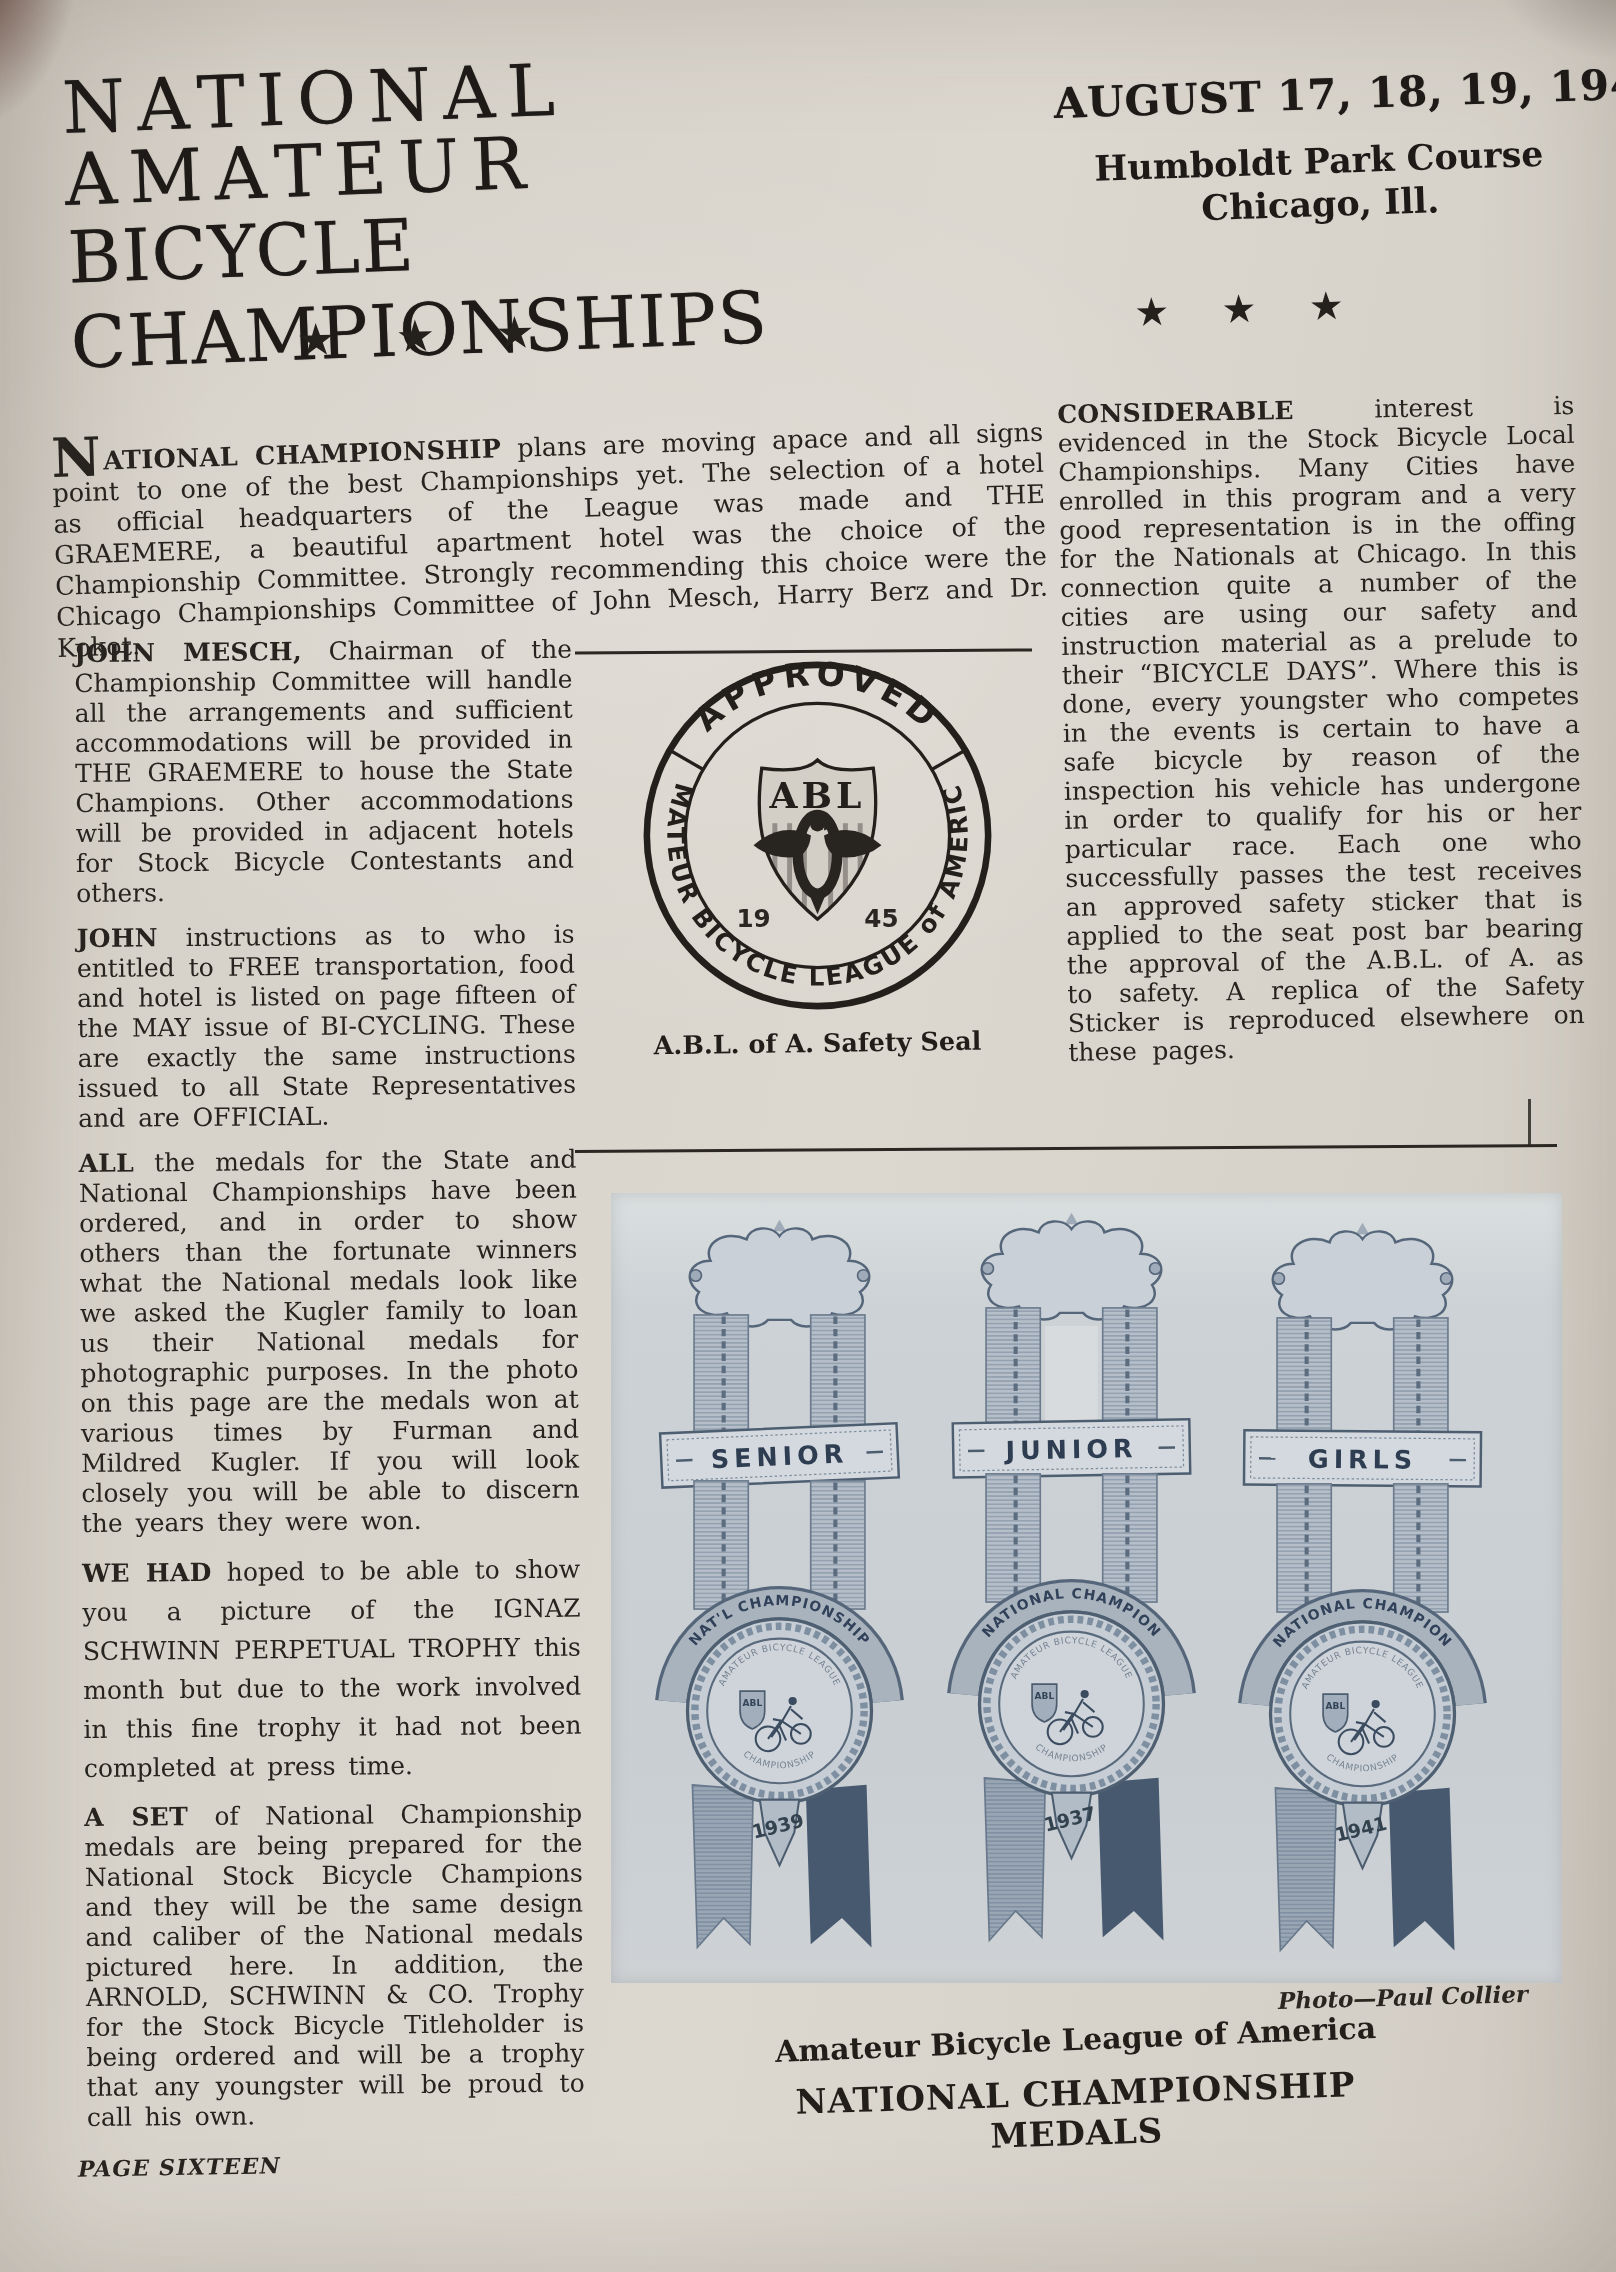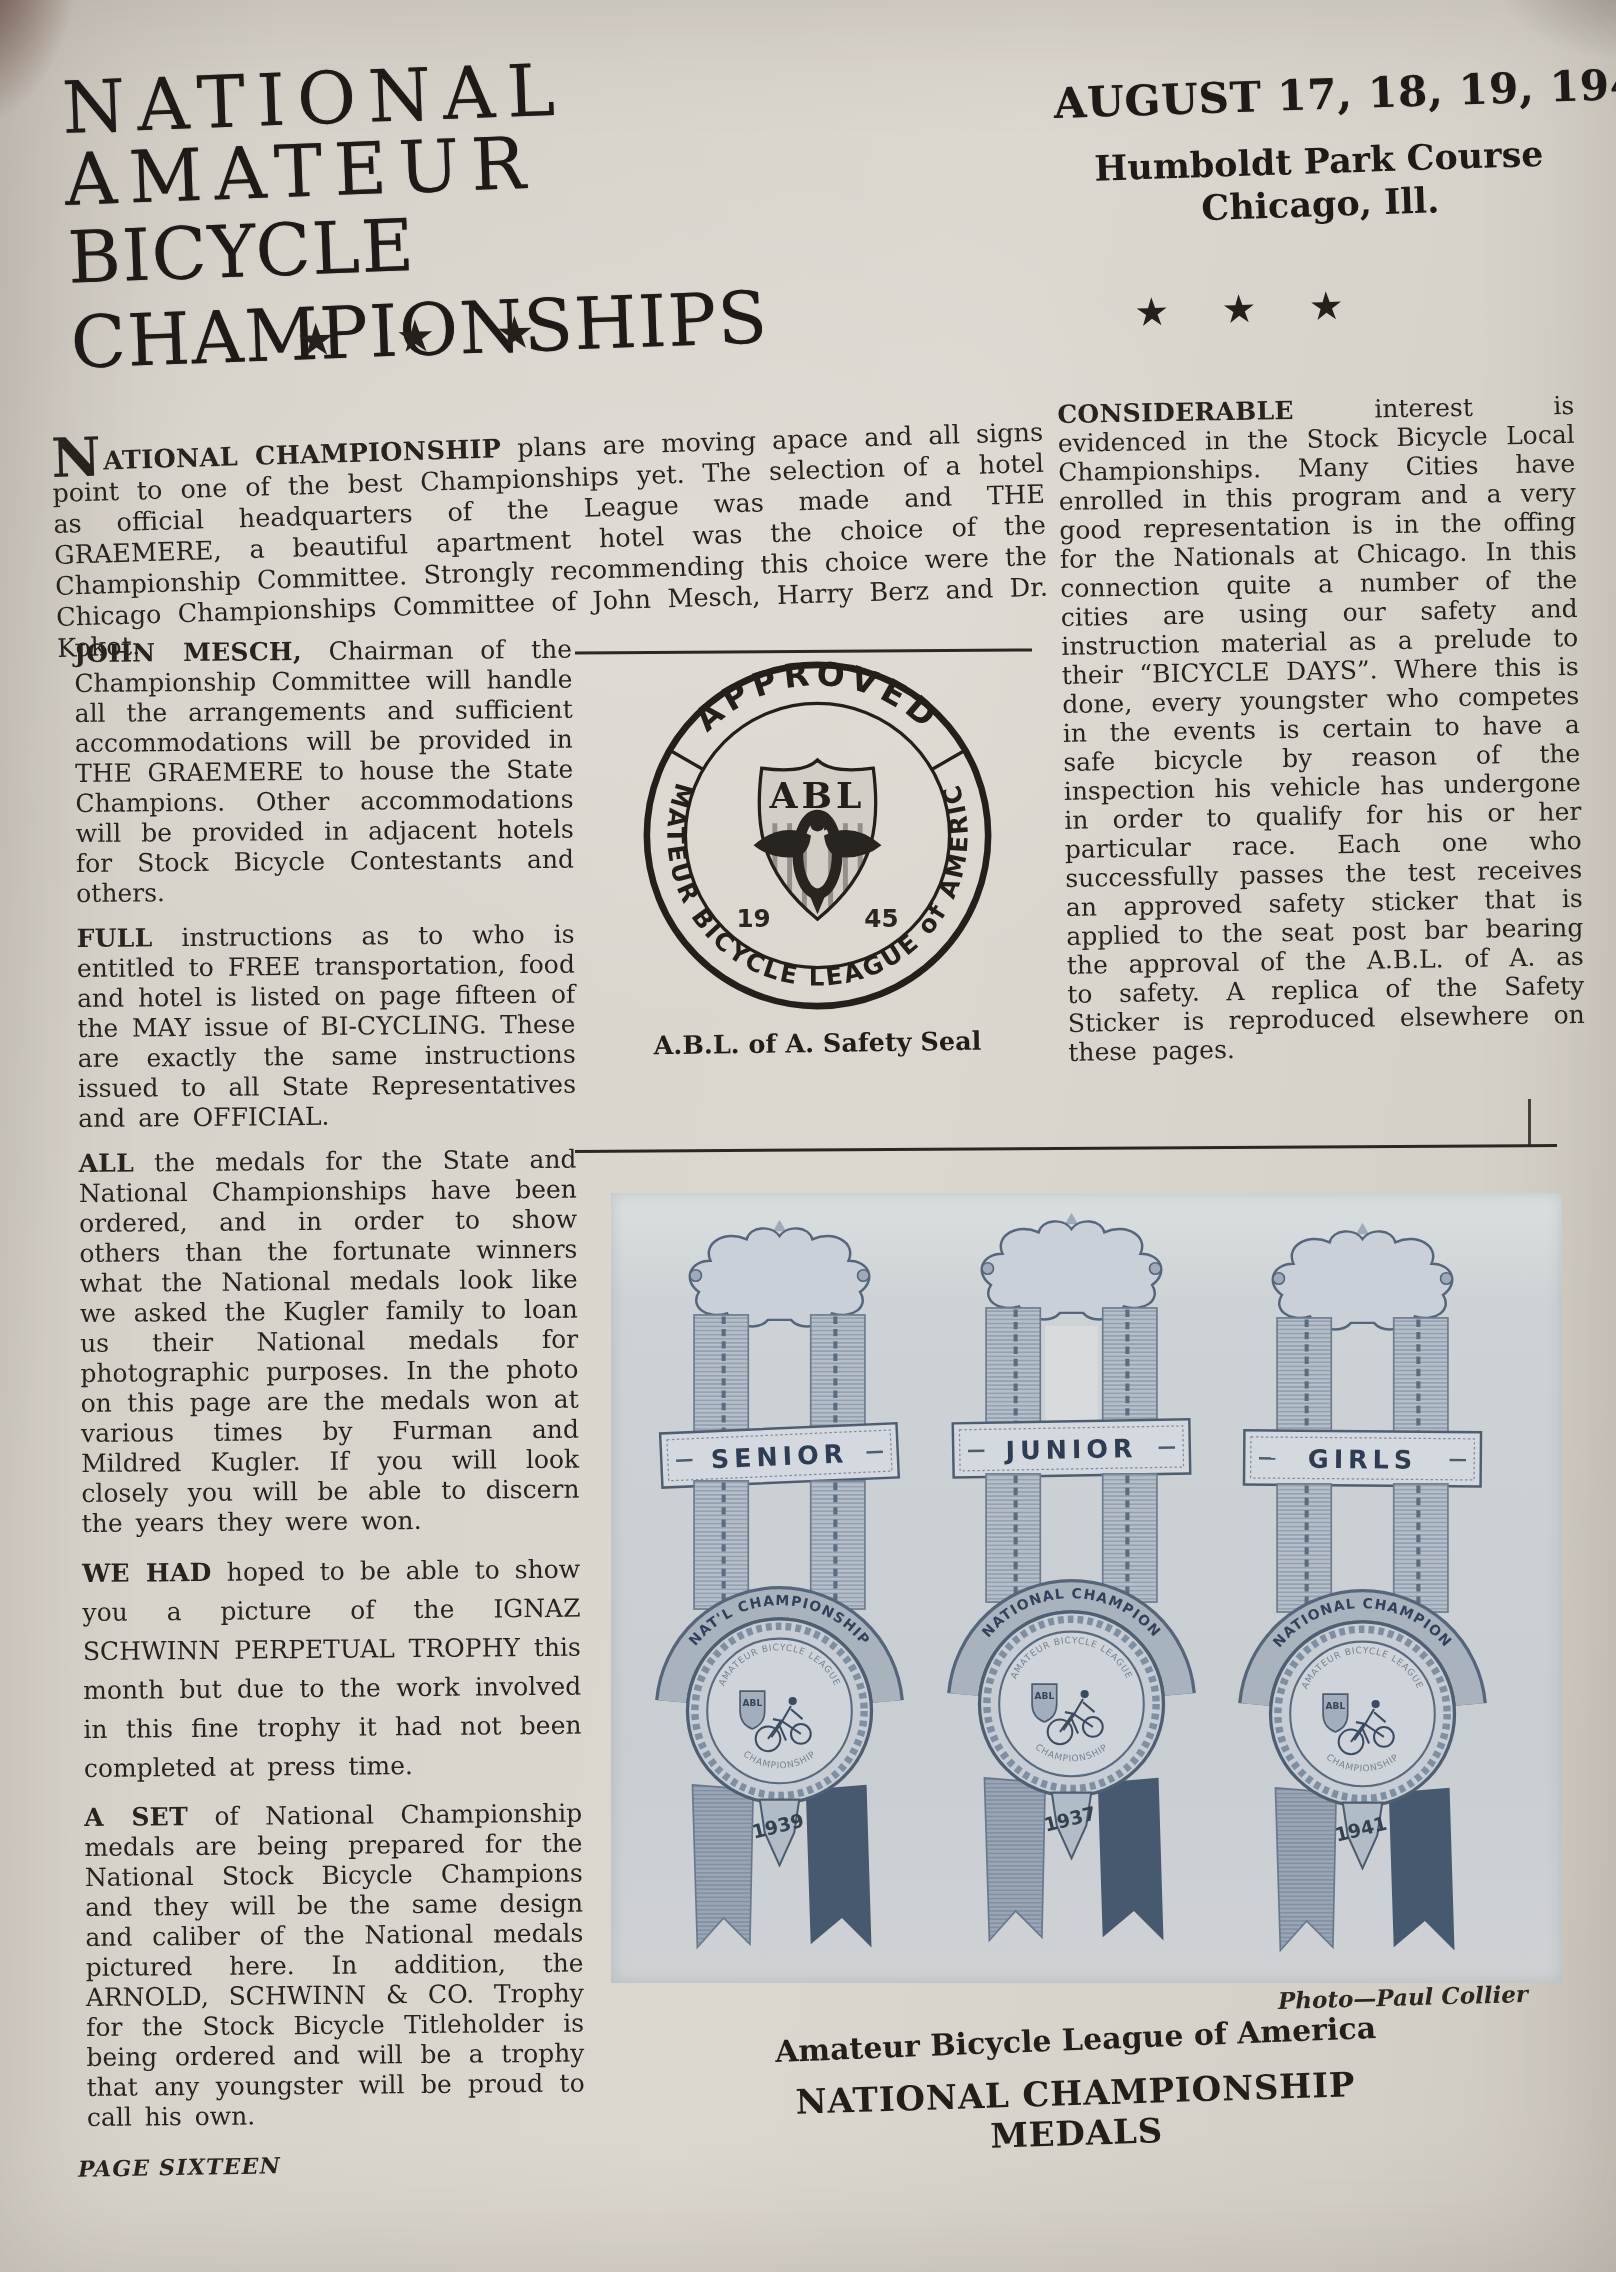--- a/index.html
+++ b/index.html
@@ -89,21 +89,21 @@
     <div class="event-venue2">Chicago, Ill.</div>
   </div>
 
   <div class="abs stars stars-left">★ ★ ★</div>
   <div class="abs stars stars-right">★ ★ ★</div>
 
   <p class="abs para intro"><span class="dropcap">N</span><span class="lead">ATIONAL CHAMPIONSHIP</span> <span>plans are moving apace and all signs point to one of the best Championships yet. The selection of a hotel as official headquarters of the League was made and THE GRAEMERE, a beautiful apartment hotel was the choice of the Championship Committee. Strongly recommending this choice were the Chicago Championships Committee of John Mesch, Harry Berz and Dr. Kokot.</span></p>
 
   <div class="abs leftcol">
     <p class="para"><span class="lead">JOHN MESCH,</span> <span>Chairman of the Championship Committee will handle all the arrangements and sufficient accommodations will be provided in THE GRAEMERE to house the State Champions. Other accommodations will be provided in adjacent hotels for Stock Bicycle Contestants and others.</span></p>
-    <p class="para"><span class="lead">FULL</span> <span>instructions as to who is entitled to FREE transportation, food and hotel is listed on page fifteen of the MAY issue of BI-CYCLING. These are exactly the same instructions issued to all State Representatives and are OFFICIAL.</span></p>
+    <p class="para"><span class="lead">JOHN</span> <span>instructions as to who is entitled to FREE transportation, food and hotel is listed on page fifteen of the MAY issue of BI-CYCLING. These are exactly the same instructions issued to all State Representatives and are OFFICIAL.</span></p>
     <p class="para"><span class="lead">ALL</span> <span>the medals for the State and National Championships have been ordered, and in order to show others than the fortunate winners what the National medals look like we asked the Kugler family to loan us their National medals for photographic purposes. In the photo on this page are the medals won at various times by Furman and Mildred Kugler. If you will look closely you will be able to discern the years they were won.</span></p>
     <p class="para loose"><span class="lead">WE HAD</span> <span>hoped to be able to show you a picture of the IGNAZ SCHWINN PERPETUAL TROPHY this month but due to the work involved in this fine trophy it had not been completed at press time.</span></p>
     <p class="para"><span class="lead">A SET</span> <span>of National Championship medals are being prepared for the National Stock Bicycle Champions and they will be the same design and caliber of the National medals pictured here. In addition, the ARNOLD, SCHWINN &amp; CO. Trophy for the Stock Bicycle Titleholder is being ordered and will be a trophy that any youngster will be proud to call his own.</span></p>
   </div>
 
   <div class="abs rightcol">
     <p class="para"><span class="lead">CONSIDERABLE</span> <span>interest is evidenced in the Stock Bicycle Local Championships. Many Cities have enrolled in this program and a very good representation is in the offing for the Nationals at Chicago. In this connection quite a number of the cities are using our safety and instruction material as a prelude to their “BICYCLE DAYS”. Where this is done, every youngster who competes in the events is certain to have a safe bicycle by reason of the inspection his vehicle has undergone in order to qualify for his or her particular race. Each one who successfully passes the test receives an approved safety sticker that is applied to the seat post bar bearing the approval of the A.B.L. of A. as to safety. A replica of the Safety Sticker is reproduced elsewhere on these pages.</span></p>
   </div>
 
   <div class="abs rule rule1"></div>

